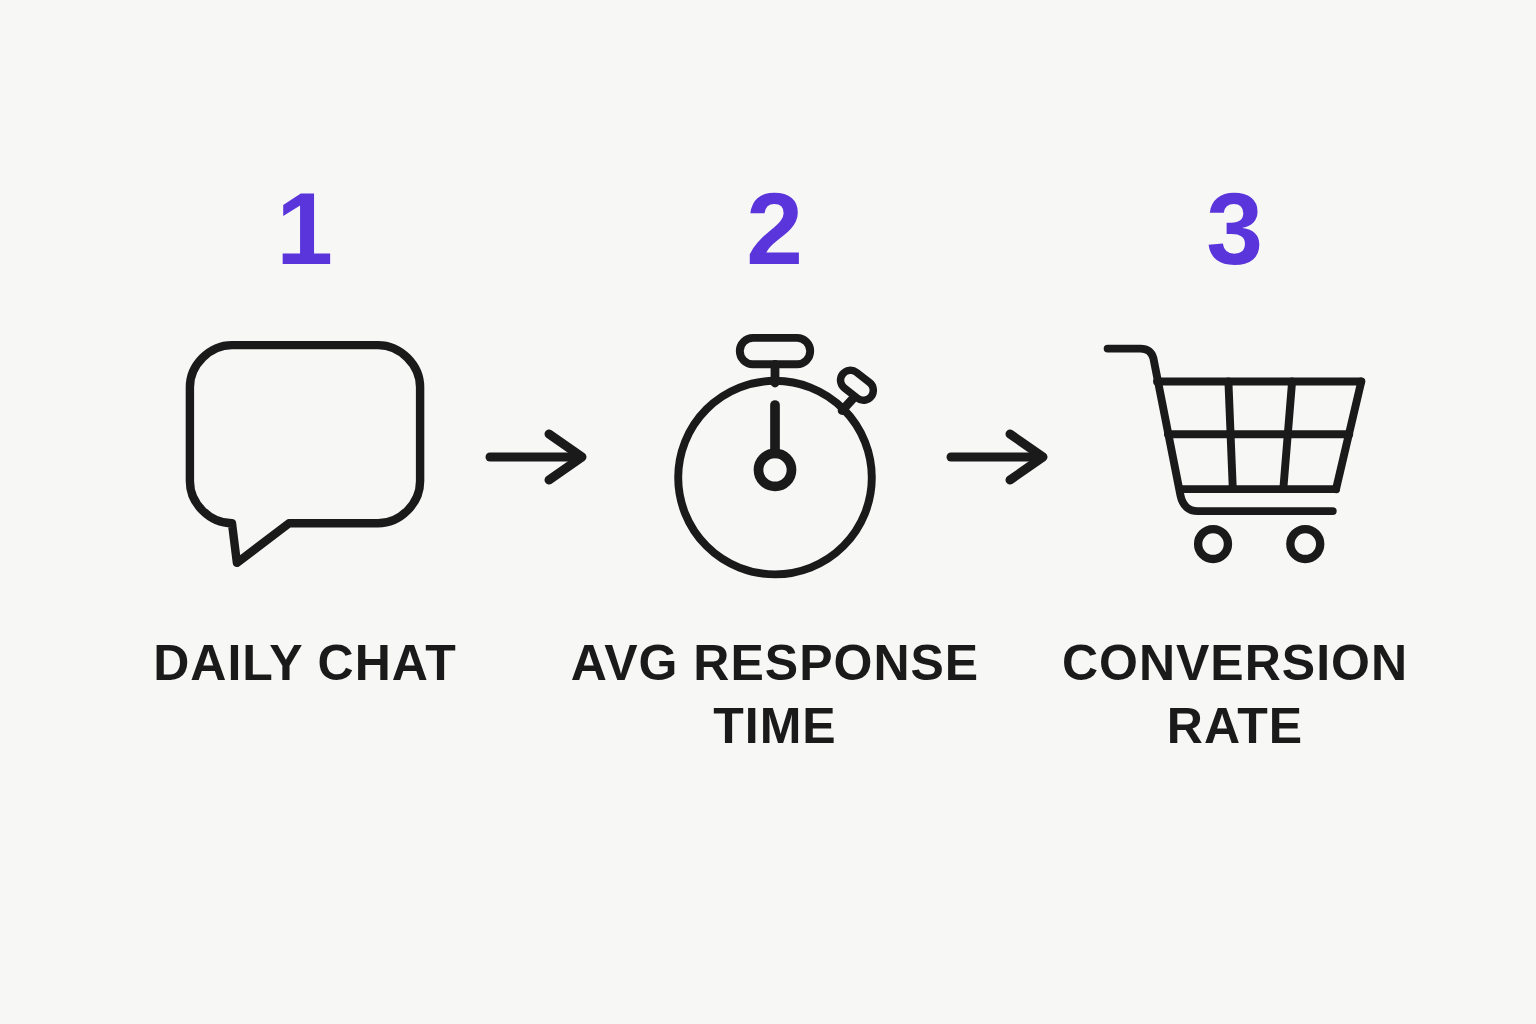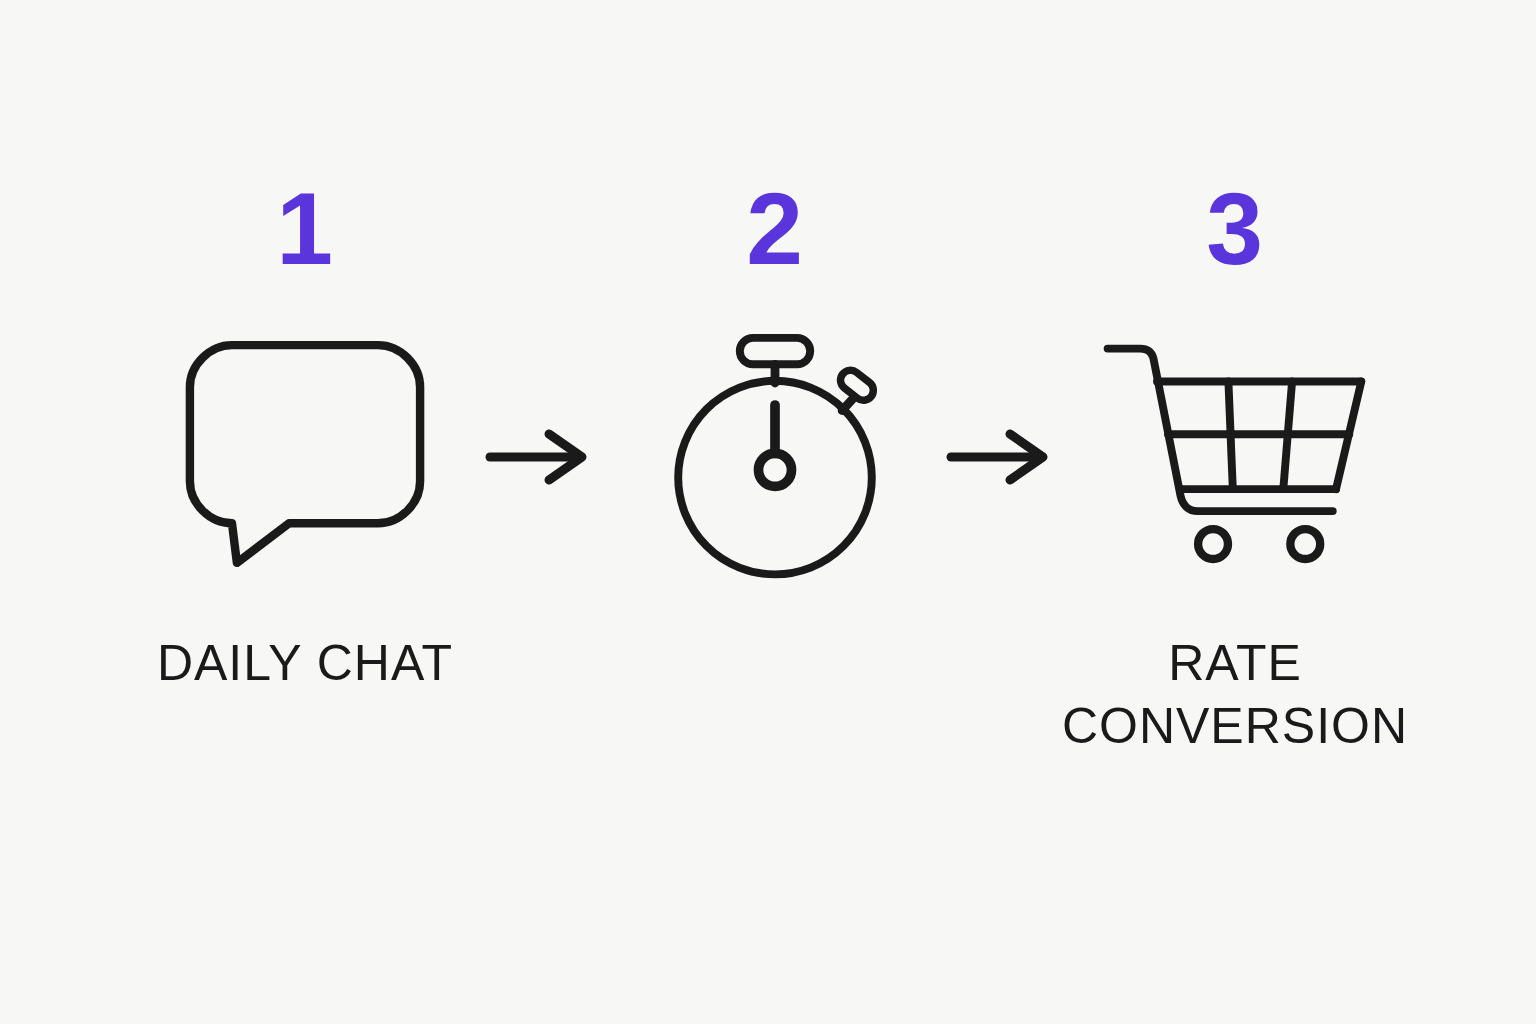--- a/index.html
+++ b/index.html
@@ -19,21 +19,21 @@
     letter-spacing:1px;
   }
   .icon-wrap{
     position:absolute;top:328px;left:0;width:100%;height:252px;
     display:flex;align-items:center;justify-content:center;
   }
   .icon-wrap svg{display:block;}
   .label{
     position:absolute;top:632px;left:0;width:100%;
     text-align:center;
-    font-size:50px;line-height:63px;font-weight:400;
+    font-size:50px;line-height:63px;font-weight:700;
     color:var(--ink,#1a1a1a);
     letter-spacing:1px;
   }
   .label span{display:block;}
   .arrow{position:absolute;width:104px;height:60px;}
   .arrow svg{display:block;width:104px;height:60px;}
   .stroke{
     fill:none;
     stroke:var(--ink,#1a1a1a);
     stroke-linecap:round;
@@ -71,20 +71,22 @@
         <rect class="stroke" stroke-width="3.6" x="34" y="3.5" width="32" height="12" rx="6"></rect>
         <path class="stroke" stroke-width="4" d="M50 15.5 L50 24"></path>
         <circle class="stroke" stroke-width="3.6" cx="50" cy="67" r="44"></circle>
         <path class="stroke" stroke-width="4" d="M80.5 36.5 L86 30.5"></path>
         <rect class="stroke" stroke-width="3.4" x="79" y="20.5" width="16.5" height="9" rx="4.5" transform="rotate(38 87.2 25)"></rect>
         <path class="stroke" stroke-width="4.4" d="M50 34 L50 56"></path>
         <circle class="stroke" stroke-width="4.4" cx="50" cy="63.5" r="7.5"></circle>
       </svg>
     </div>
     <div class="label">
+      <span>AVG RESPONSE</span>
+      <span>TIME</span>
     </div>
   </section>
 
   <div class="arrow" style="left:946px;top:427px">
     <svg viewBox="0 0 104 60" aria-hidden="true">
       <path class="stroke" stroke-width="9" d="M5 30 L92 30"></path>
       <path class="stroke" stroke-width="9" d="M64 7 L97 30 L64 53"></path>
     </svg>
   </div>
 
@@ -104,18 +106,18 @@
         <path class="stroke" stroke-width="3.6" d="M30.5 42 L113 42"></path>
 
         <path class="stroke" stroke-width="3.6" d="M58 18 L60 67"></path>
         <path class="stroke" stroke-width="3.6" d="M87 18 L83 67"></path>
 
         <circle class="stroke" stroke-width="3.8" cx="51" cy="92" r="6.8"></circle>
         <circle class="stroke" stroke-width="3.8" cx="93" cy="92" r="6.8"></circle>
       </svg>
     </div>
     <div class="label">
+      <span>CONVERSION</span>
       <span>RATE</span>
-      <span>CONVERSION</span>
     </div>
   </section>
 
 </div>
 
 </body></html>

